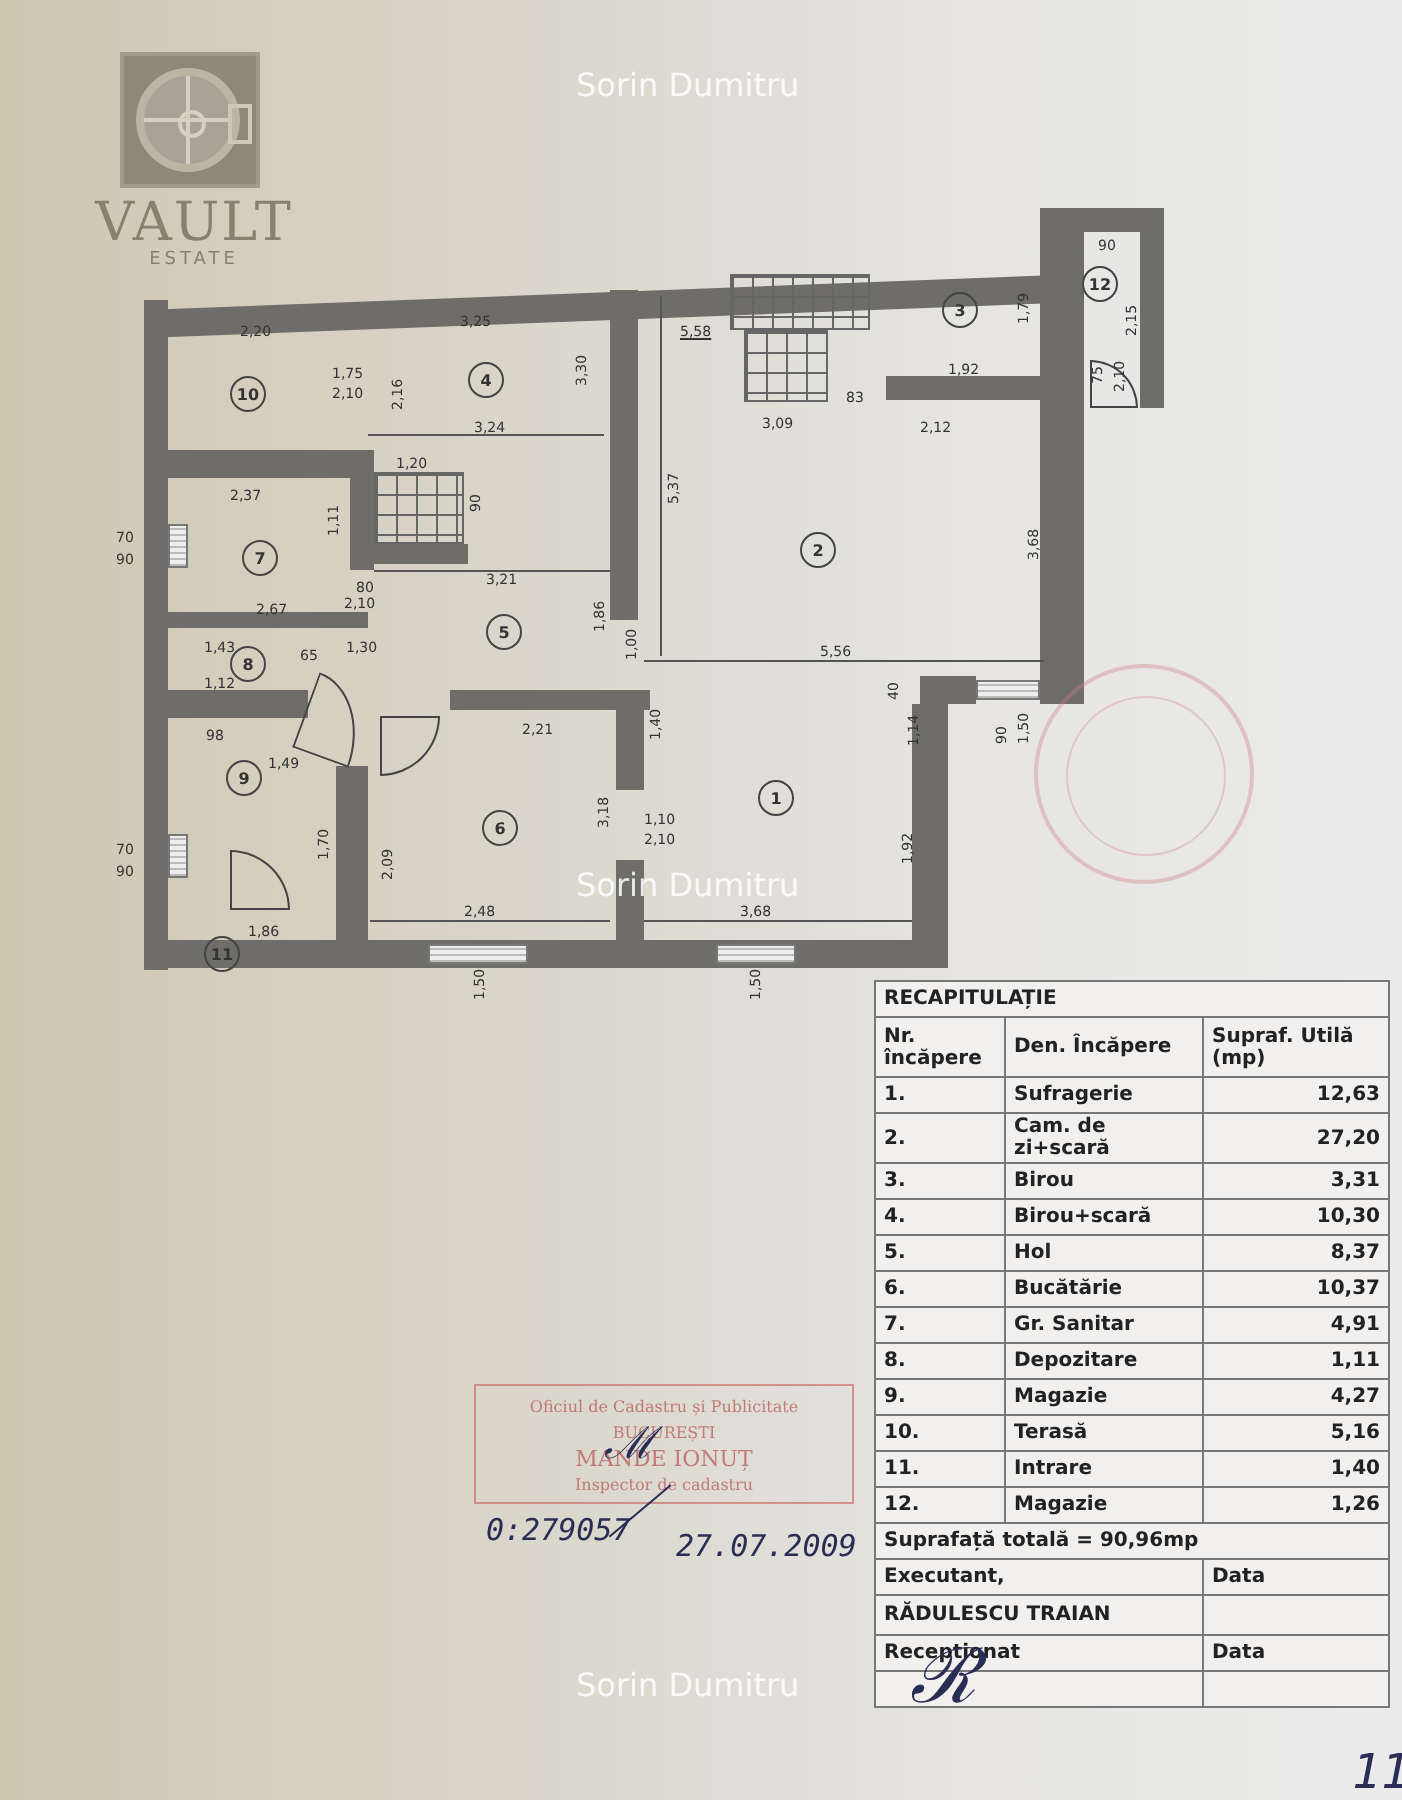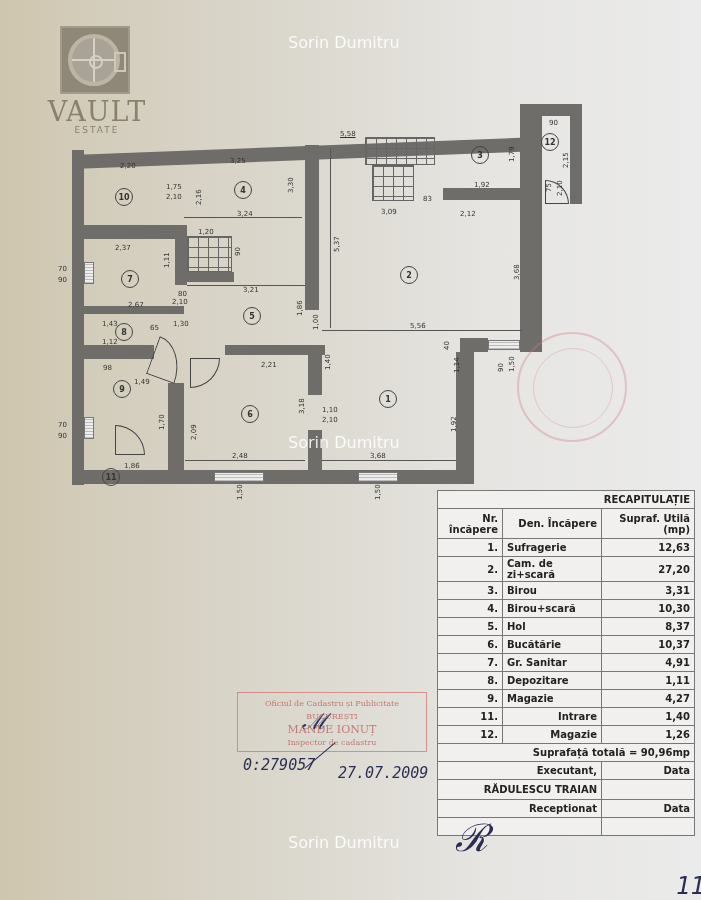--- a/index.html
+++ b/index.html
@@ -30,21 +30,21 @@
   .dim { position:absolute; font-size:7px; color:#333; white-space:nowrap; }
   .dim.v { transform:rotate(-90deg); transform-origin:left top; }
   .dimline { position:absolute; background:#555; }
   .stairs { position:absolute; background-image: linear-gradient(#666 1px, transparent 1px), linear-gradient(90deg, #666 1px, transparent 1px); background-size:10px 10px; border:1px solid #666; box-sizing:border-box; }
   .door-arc { position:absolute; border:1px solid #444; border-radius:0 100% 0 0; box-sizing:border-box; }
   .window { position:absolute; background: repeating-linear-gradient(0deg, #bbb 0 1px, #eee 1px 3px); border:1px solid #777; box-sizing:border-box; }
 
   
   .recap { position:absolute; left:437px; top:490px; width:258px; border-collapse:collapse; background:#f1f0ee; font-size:10px; font-weight:bold; color:#222; }
   .recap td { border:1px solid #777; padding:1px 4px; height:15px; }
-  .c { text-align:right; }
+  .c { text-align:left; }
   .r { text-align:right; }
 
   .stamp-red { position:absolute; border:1.5px solid rgba(200,80,80,0.55); color:rgba(180,70,70,0.65); font-family:"DejaVu Serif", serif; }
   .stamp-circle { position:absolute; left:517px; top:332px; width:110px; height:110px; border-radius:50%; border:2px solid rgba(210,120,130,0.35); box-sizing:border-box; }
   .stamp-circle::after { content:""; position:absolute; left:14px; top:14px; width:78px; height:78px; border-radius:50%; border:1px solid rgba(210,120,130,0.3); }
   .handwriting { font-family:"DejaVu Sans Mono", monospace; color:#2a2e55; font-style:italic; }
 </style>
 </head>
 <body>
 
@@ -113,21 +113,21 @@
 
   <div class="dimline" style="left:184px;top:217px;width:118px;height:1px;"></div>
   <div class="dimline" style="left:187px;top:285px;width:118px;height:1px;"></div>
   <div class="dimline" style="left:322px;top:330px;width:200px;height:1px;"></div>
   <div class="dimline" style="left:185px;top:460px;width:120px;height:1px;"></div>
   <div class="dimline" style="left:322px;top:460px;width:134px;height:1px;"></div>
   <div class="dimline" style="left:330px;top:148px;width:1px;height:180px;"></div>
 
   <div class="dim" style="left:120px;top:162px;">2,20</div>
   <div class="dim" style="left:230px;top:157px;">3,25</div>
-  <div class="dim" style="left:340px;top:130px;text-decoration:underline;">5,58</div>
+  <div class="dim" style="left:340px;top:162px;text-decoration:underline;">5,58</div>
   <div class="dim v" style="left:508px;top:162px;">1,79</div>
   <div class="dim" style="left:549px;top:119px;">90</div>
   <div class="dim" style="left:166px;top:183px;">1,75</div>
   <div class="dim" style="left:166px;top:193px;">2,10</div>
   <div class="dim v" style="left:195px;top:205px;">2,16</div>
   <div class="dim v" style="left:287px;top:193px;">3,30</div>
   <div class="dim" style="left:237px;top:210px;">3,24</div>
   <div class="dim" style="left:381px;top:208px;">3,09</div>
   <div class="dim" style="left:423px;top:195px;">83</div>
   <div class="dim" style="left:474px;top:181px;">1,92</div>
@@ -230,20 +230,25 @@
         <td class="c">8.</td>
         <td>Depozitare</td>
         <td class="r">1,11</td>
       </tr>
   <tr>
         <td class="c">9.</td>
         <td>Magazie</td>
         <td class="r">4,27</td>
       </tr>
   <tr>
+        <td class="c">10.</td>
+        <td class="c">Terasă</td>
+        <td class="r">5,16</td>
+      </tr>
+  <tr>
         <td class="c">11.</td>
         <td class="c">Intrare</td>
         <td class="r">1,40</td>
       </tr>
   <tr>
         <td class="c">12.</td>
         <td class="c">Magazie</td>
         <td class="r">1,26</td>
       </tr>
   <tr>

